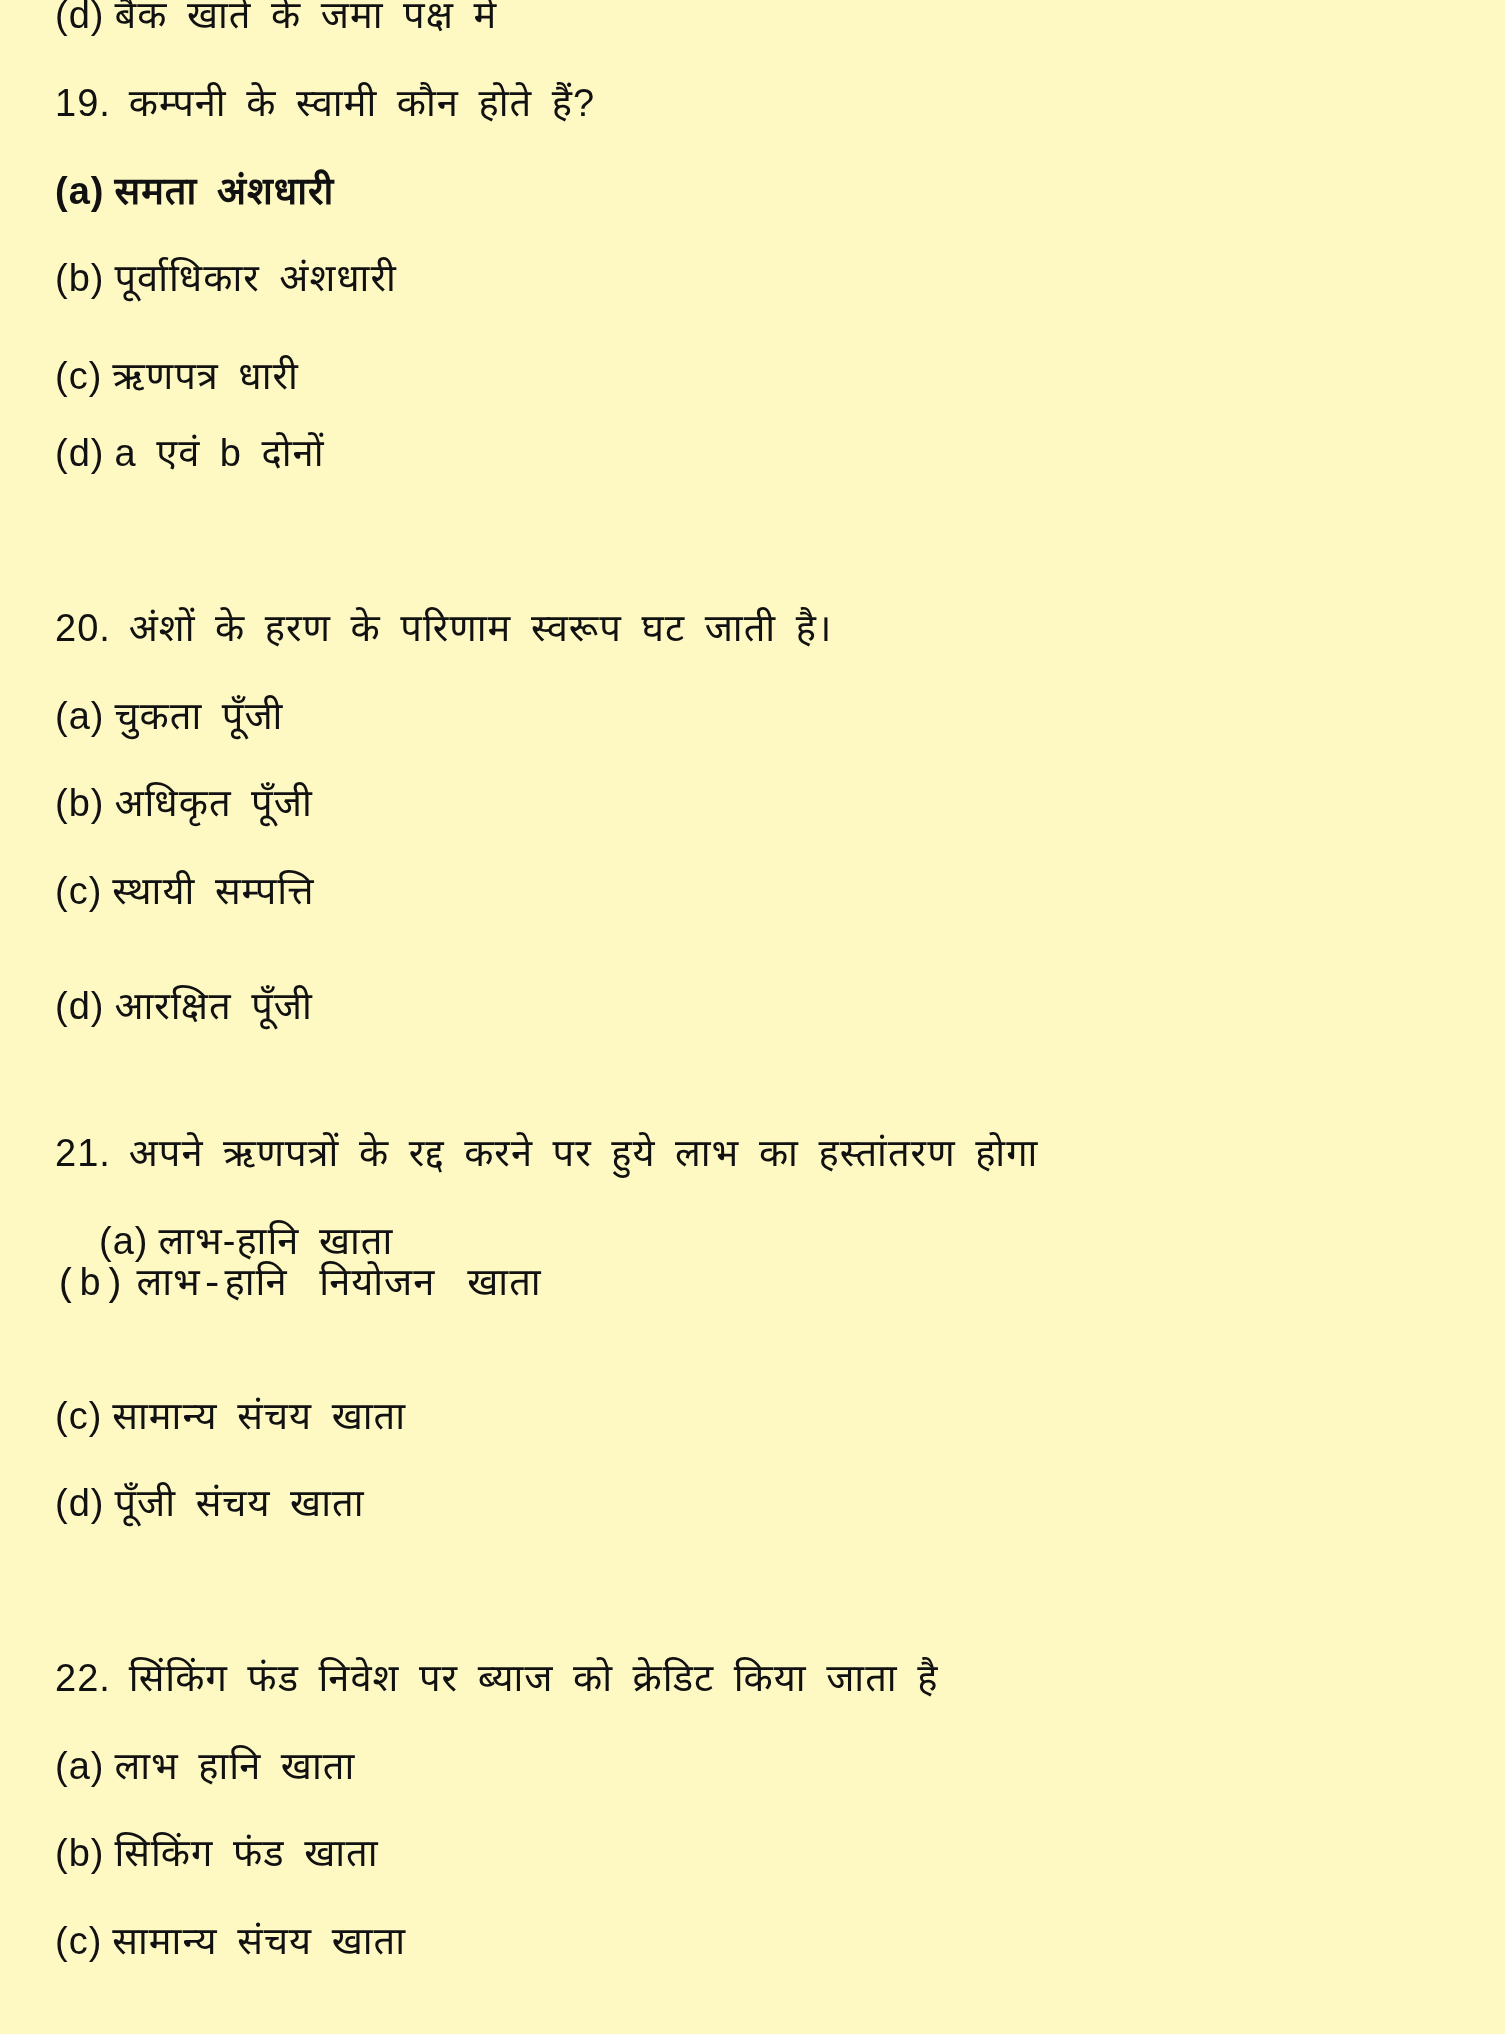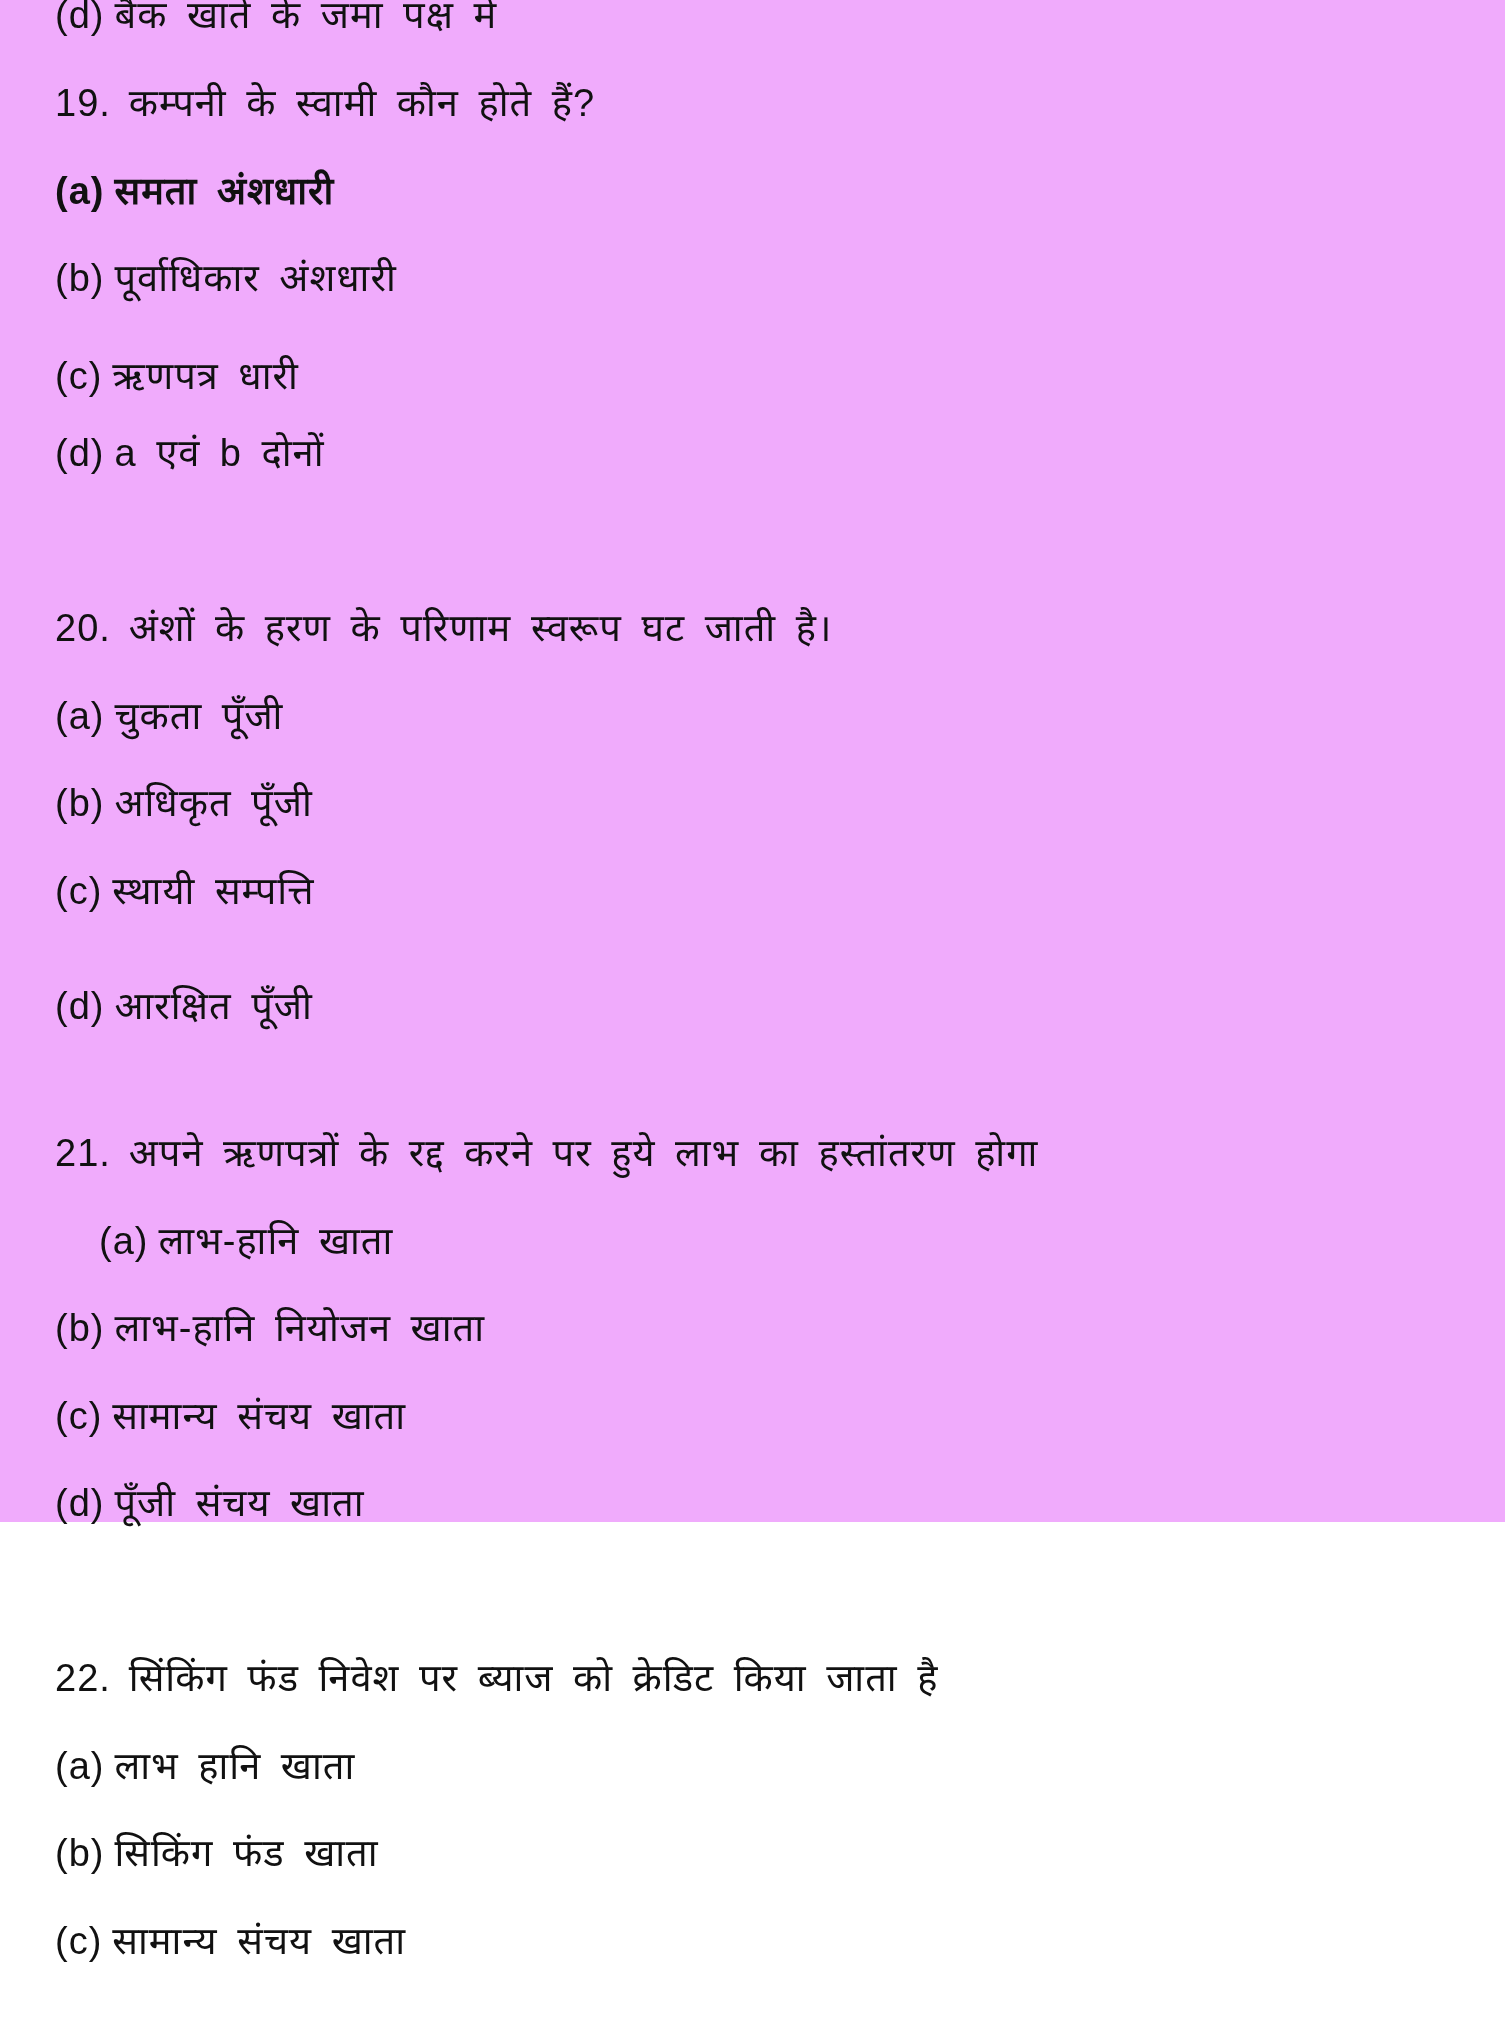--- a/index.html
+++ b/index.html
@@ -13,22 +13,22 @@
       position: relative;
       overflow: hidden;
       font-family: "Liberation Sans", "DejaVu Sans", sans-serif;
       color: #111111;
     }
     .page {
       position: absolute;
       left: 0;
       top: 0;
       width: 1505px;
-      height: 1522px;
-      background: #f0abfc;
+      height: 2034px;
+      background: #fef9c3;
     }
     .line {
       position: absolute;
       left: 55px;
       font-size: 38px;
       line-height: 46px;
       white-space: nowrap;
       letter-spacing: 1px;
       word-spacing: 8px;
     }
@@ -86,21 +86,21 @@
     </div>
   </div>
 
   <div>
     <div class="line" style="top:1130px;">
       <span class="qnum">21.</span><span>अपने ऋणपत्रों के रद्द करने पर हुये लाभ का हस्तांतरण होगा</span>
     </div>
     <div class="line" style="top:1218px;margin-left:44px;">
       <span class="label">(a)</span><span>लाभ-हानि खाता</span>
     </div>
-    <div class="line" style="top:1305px;">
+    <div class="line" style="top:1262px;font-family:Liberation Mono, monospace;">
       <span class="label">(b)</span><span>लाभ-हानि नियोजन खाता</span>
     </div>
     <div class="line" style="top:1393px;">
       <span class="label">(c)</span><span>सामान्य संचय खाता</span>
     </div>
     <div class="line" style="top:1480px;">
       <span class="label">(d)</span><span>पूँजी संचय खाता</span>
     </div>
   </div>
 

